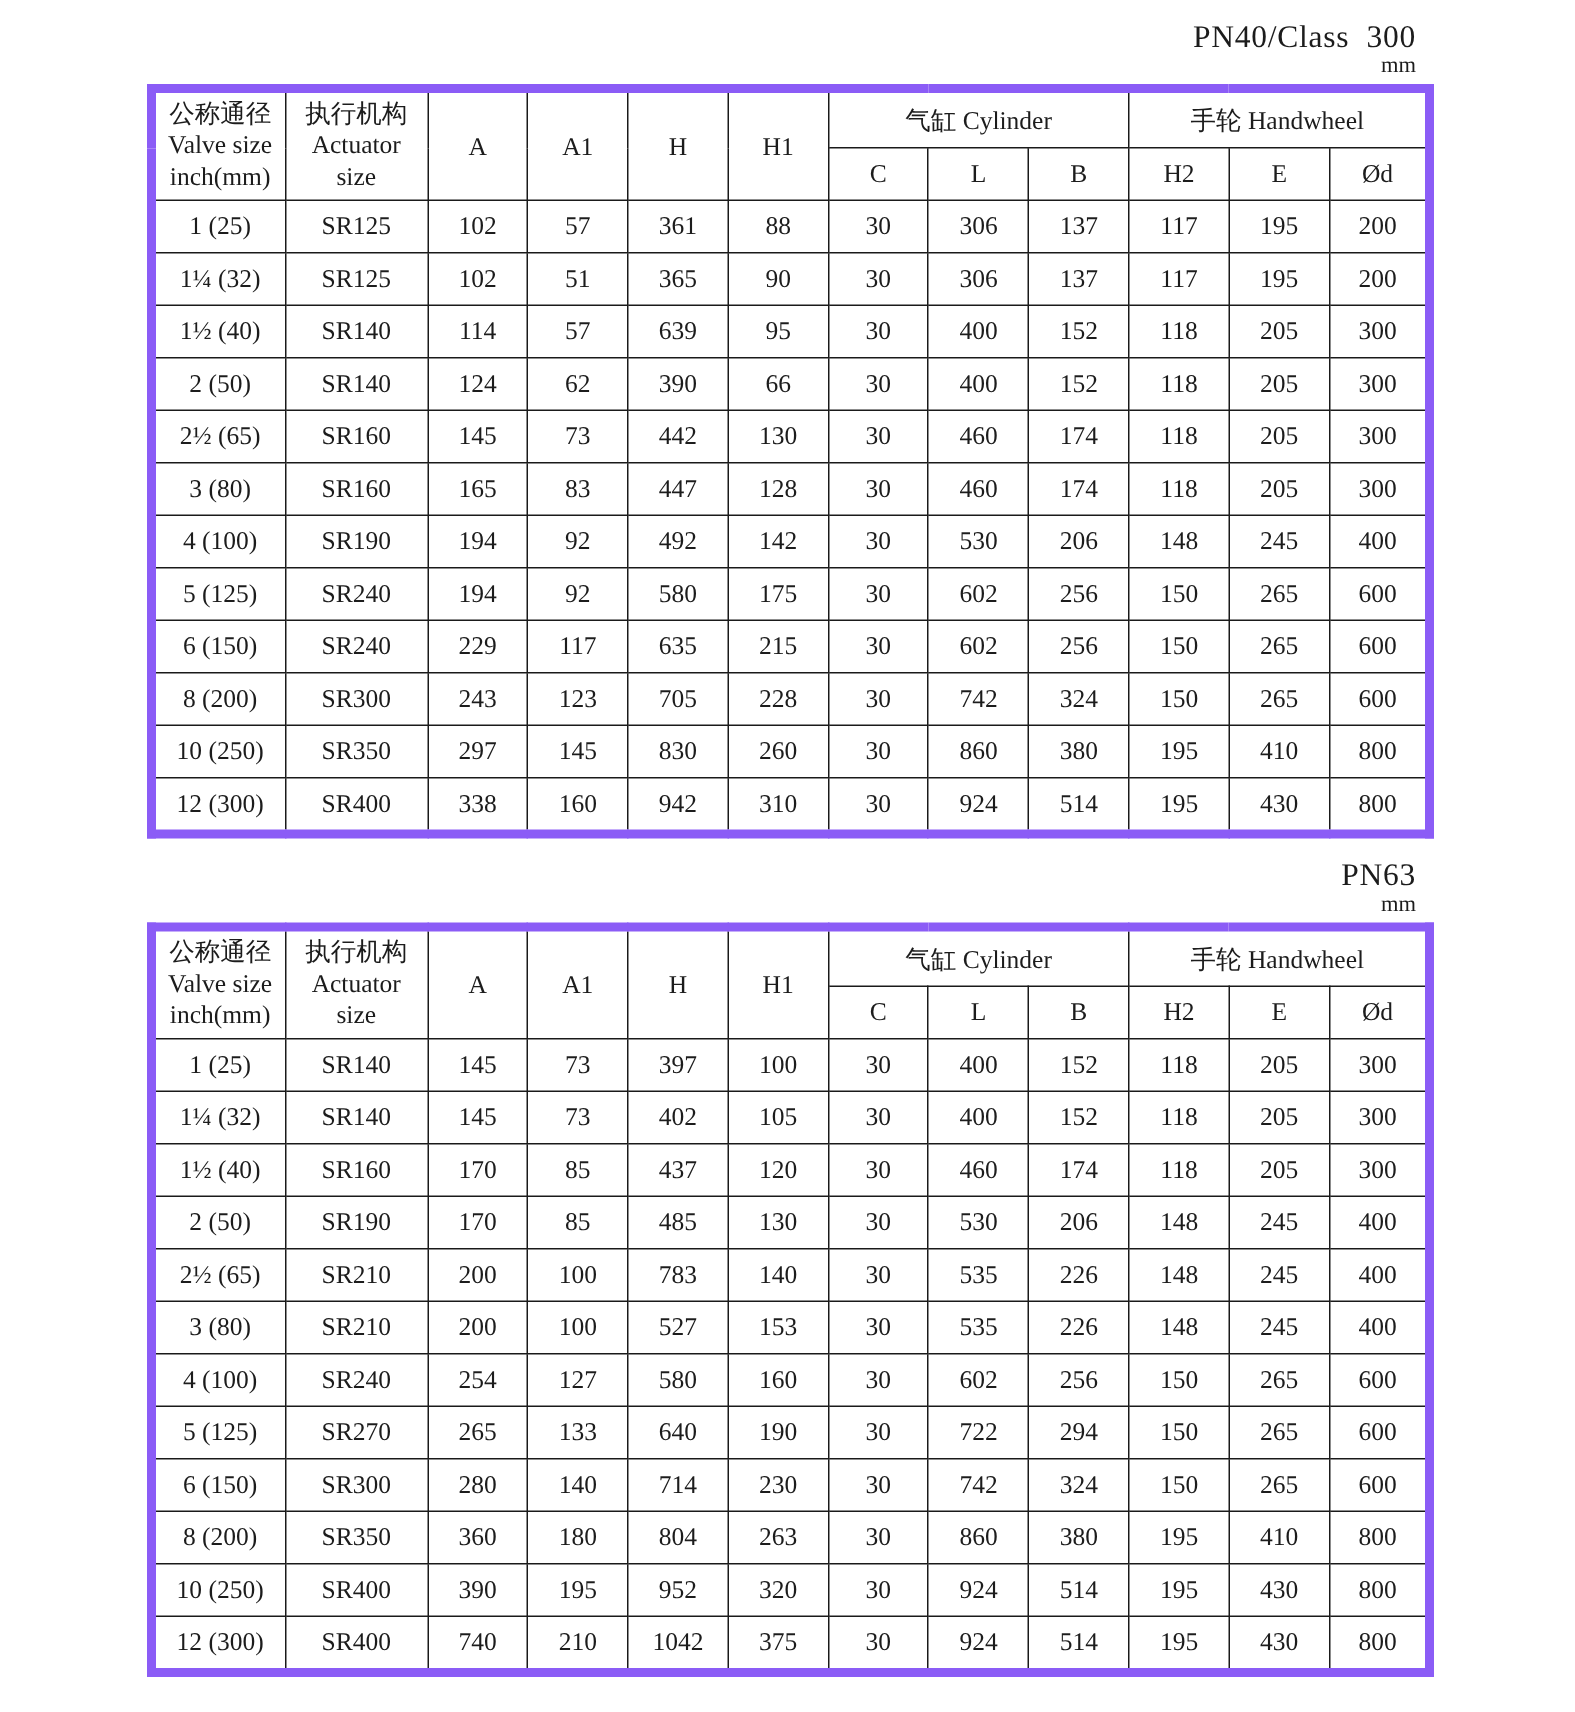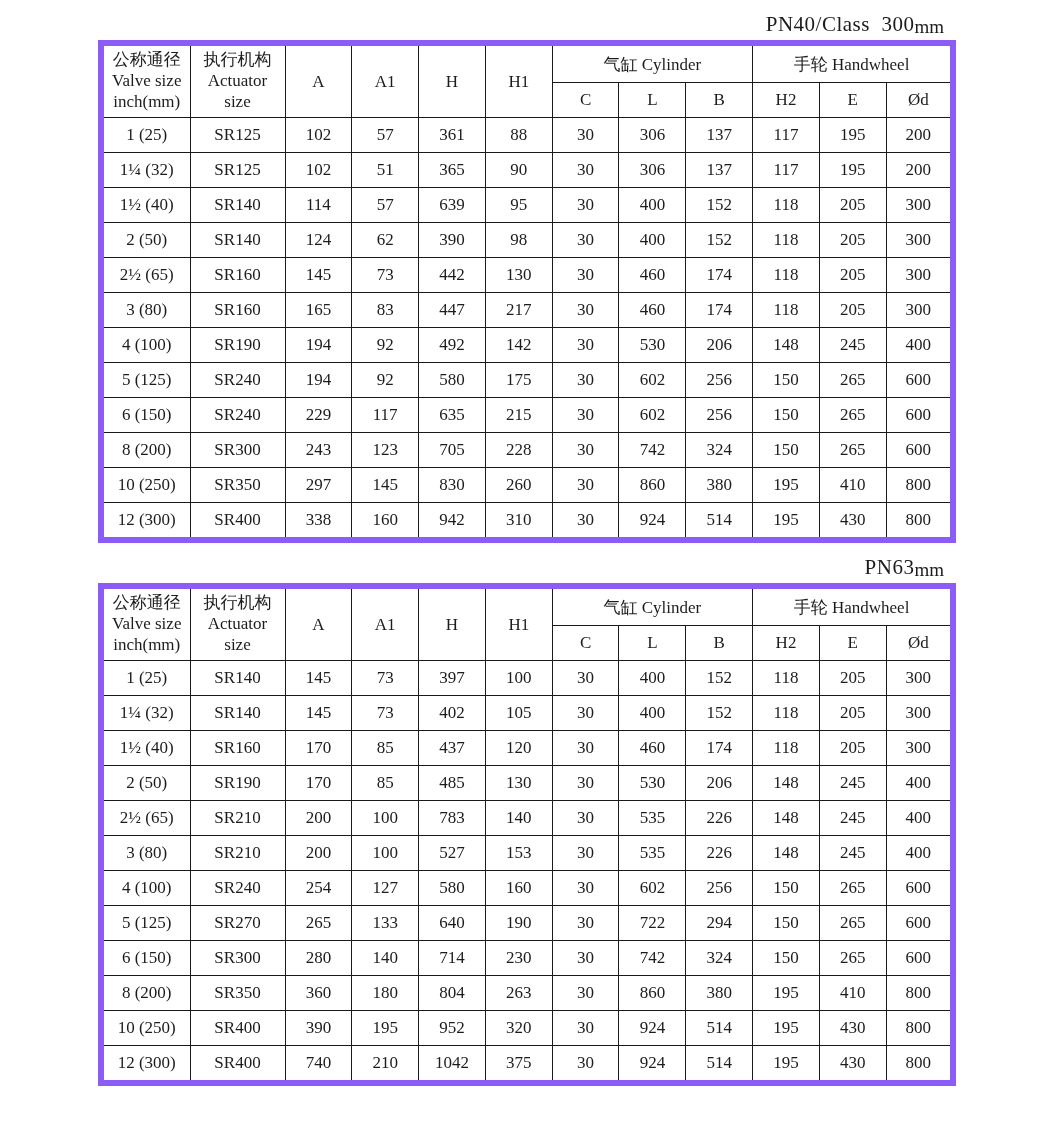--- a/index.html
+++ b/index.html
@@ -16,32 +16,33 @@
     padding: 12px 0 0 98px;
   }
   .tbl-block {
     width: 852px;
   }
   .tbl-block + .tbl-block {
     margin-top: 12px;
   }
   .tbl-head {
     display: flex;
-    justify-content: flex-end;
+    justify-content: space-between;
     align-items: flex-end;
     margin-bottom: 3px;
     padding: 0 6px 0 2px;
+    flex-direction: column;
   }
   .tbl-title {
     font-size: 21px;
     letter-spacing: 0.5px;
     white-space: pre;
   }
   .unit-label {
-    font-size: 19px;
+    font-size: 15px;
     line-height: 1;
     padding-bottom: 1px;
   }
   table.spec {
     border-collapse: collapse;
     table-layout: fixed;
     width: 850px;
     border: 6px solid #8b5cf6;
   }
   table.spec th, table.spec td {
@@ -157,21 +158,21 @@
             <td>118</td>
             <td>205</td>
             <td>300</td>
           </tr>
           <tr>
             <td>2 (50)</td>
             <td>SR140</td>
             <td>124</td>
             <td>62</td>
             <td>390</td>
-            <td>98</td>
+            <td>66</td>
             <td>30</td>
             <td>400</td>
             <td>152</td>
             <td>118</td>
             <td>205</td>
             <td>300</td>
           </tr>
           <tr>
             <td>2½ (65)</td>
             <td>SR160</td>
@@ -185,21 +186,21 @@
             <td>118</td>
             <td>205</td>
             <td>300</td>
           </tr>
           <tr>
             <td>3 (80)</td>
             <td>SR160</td>
             <td>165</td>
             <td>83</td>
             <td>447</td>
-            <td>217</td>
+            <td>128</td>
             <td>30</td>
             <td>460</td>
             <td>174</td>
             <td>118</td>
             <td>205</td>
             <td>300</td>
           </tr>
           <tr>
             <td>4 (100)</td>
             <td>SR190</td>

